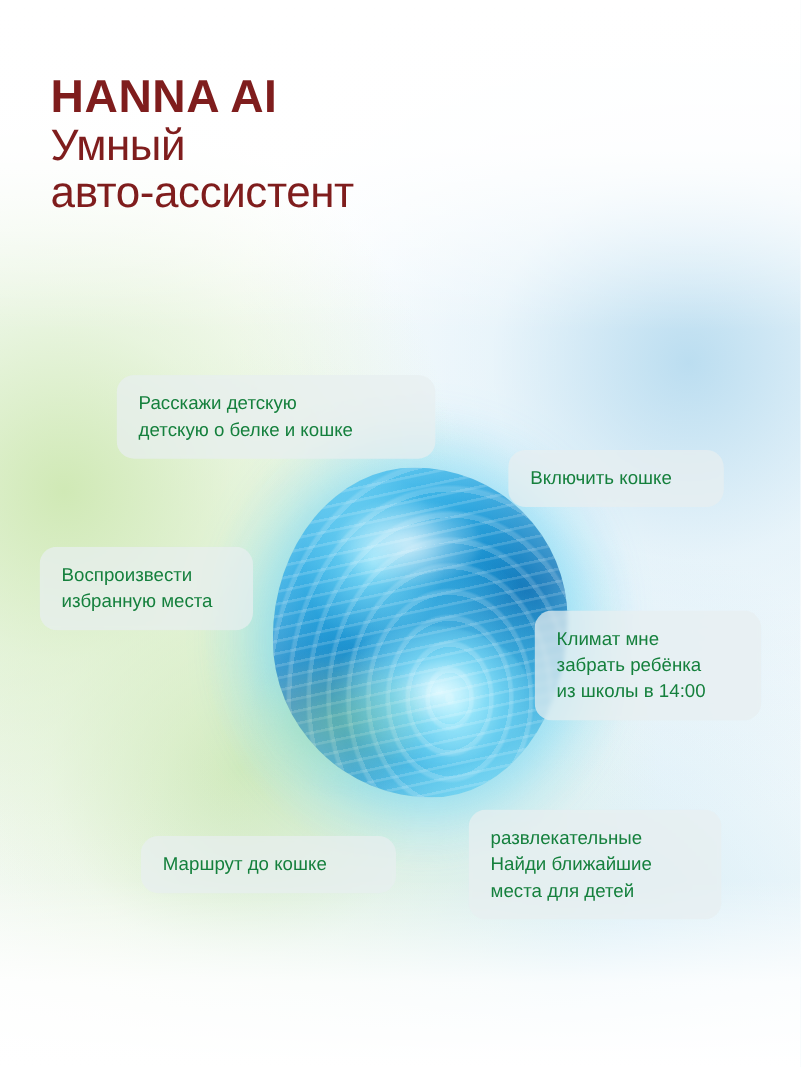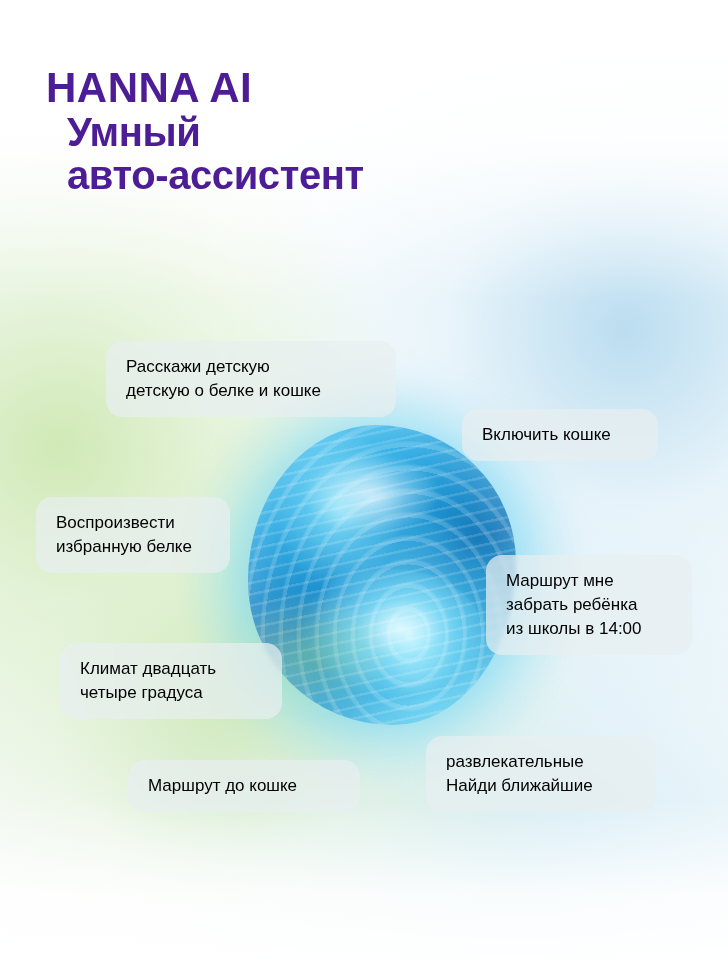--- a/index.html
+++ b/index.html
@@ -45,36 +45,35 @@
     height: 170px;
     background: linear-gradient(0deg, #ffffff 0%, rgba(255,255,255,0.85) 45%, rgba(255,255,255,0) 100%);
   }
 
   
   .headline {
     position: absolute;
     left: 46px;
     top: 66px;
     width: 560px;
-    color: #4c1d95;
+    color: #7f1d1d;
     line-height: 1.07;
     letter-spacing: -0.4px;
   }
   .headline .line1 {
     font-size: 42px;
     font-weight: 700;
     display: block;
     letter-spacing: 0.5px;
   }
   .headline .line2,
   .headline .line3 {
     font-size: 40px;
-    font-weight: 700;
+    font-weight: 400;
     display: block;
-    margin-left: 21px;
   }
 
   
   .orb-wrap {
     position: absolute;
     left: 248px;
     top: 425px;
     width: 268px;
     height: 300px;
   }
@@ -140,21 +139,21 @@
     border-radius: 50%;
     background: radial-gradient(ellipse at 50% 50%, rgba(176,226,150,0.45) 0%, rgba(200,235,180,0.18) 50%, rgba(255,255,255,0) 76%);
     filter: blur(6px);
   }
 
   
   .bubble {
     position: absolute;
     background: rgba(232,238,240,0.72);
     border-radius: 16px;
-    color: #000000;
+    color: #15803d;
     font-size: 17px;
     line-height: 1.42;
     padding: 14px 20px;
     box-sizing: border-box;
     backdrop-filter: blur(2px);
   }
   .b1 { left: 106px; top: 341px; width: 290px; }
   .b2 { left: 462px; top: 409px; width: 196px; }
   .b3 { left: 36px;  top: 497px; width: 194px; }
   .b4 { left: 486px; top: 555px; width: 206px; }
@@ -192,36 +191,33 @@
     <span>Расскажи детскую</span>
     <span>детскую о белке и кошке</span>
   </div>
 
   <div class="bubble b2">
     <span>Включить кошке</span>
   </div>
 
   <div class="bubble b3">
     <span>Воспроизвести</span>
-    <span>избранную белке</span>
+    <span>избранную места</span>
   </div>
 
   <div class="bubble b4">
-    <span>Маршрут мне</span>
+    <span>Климат мне</span>
     <span>забрать ребёнка</span>
     <span>из школы в 14:00</span>
   </div>
 
-  <div class="bubble b5">
-    <span>Климат двадцать</span>
-    <span>четыре градуса</span>
-  </div>
 
   <div class="bubble b6">
     <span>Маршрут до кошке</span>
   </div>
 
   <div class="bubble b7">
     <span>развлекательные</span>
     <span>Найди ближайшие</span>
+    <span>места для детей</span>
   </div>
 
 </div>
 
 </body></html>

